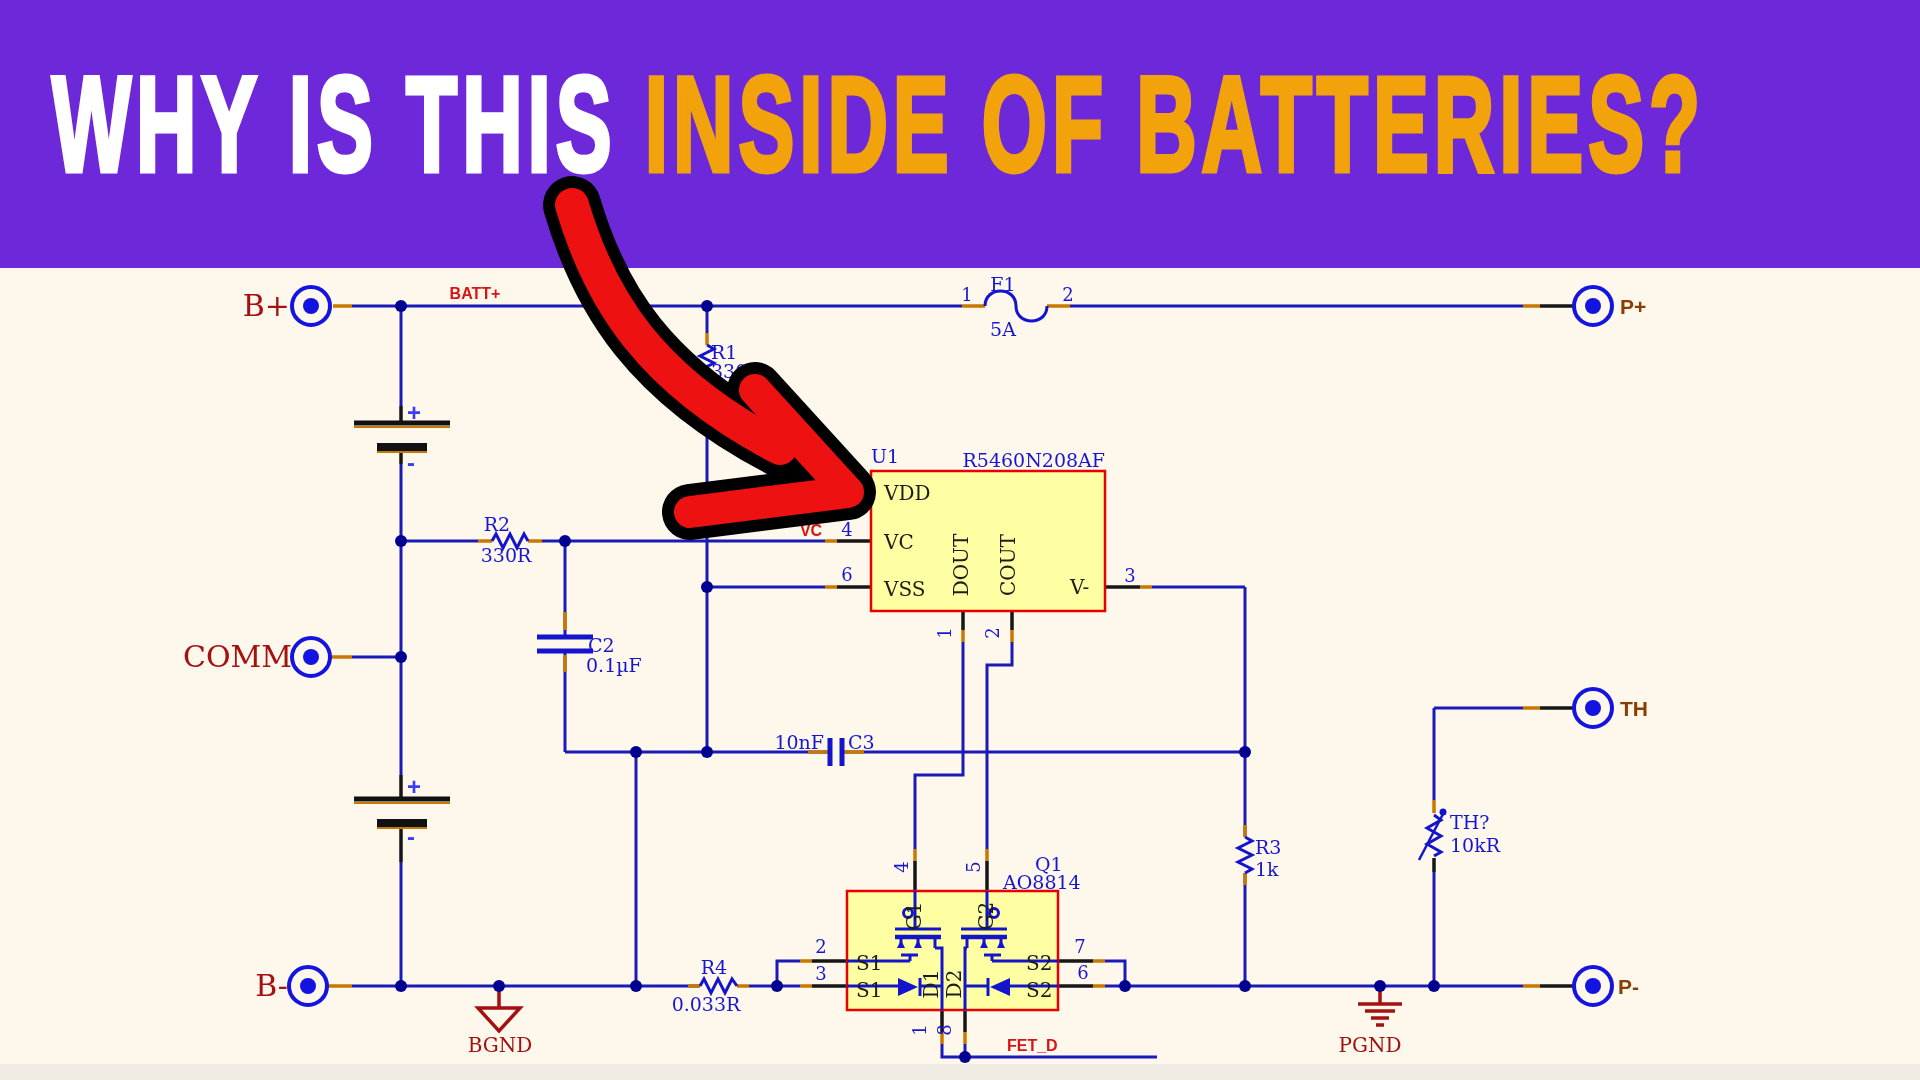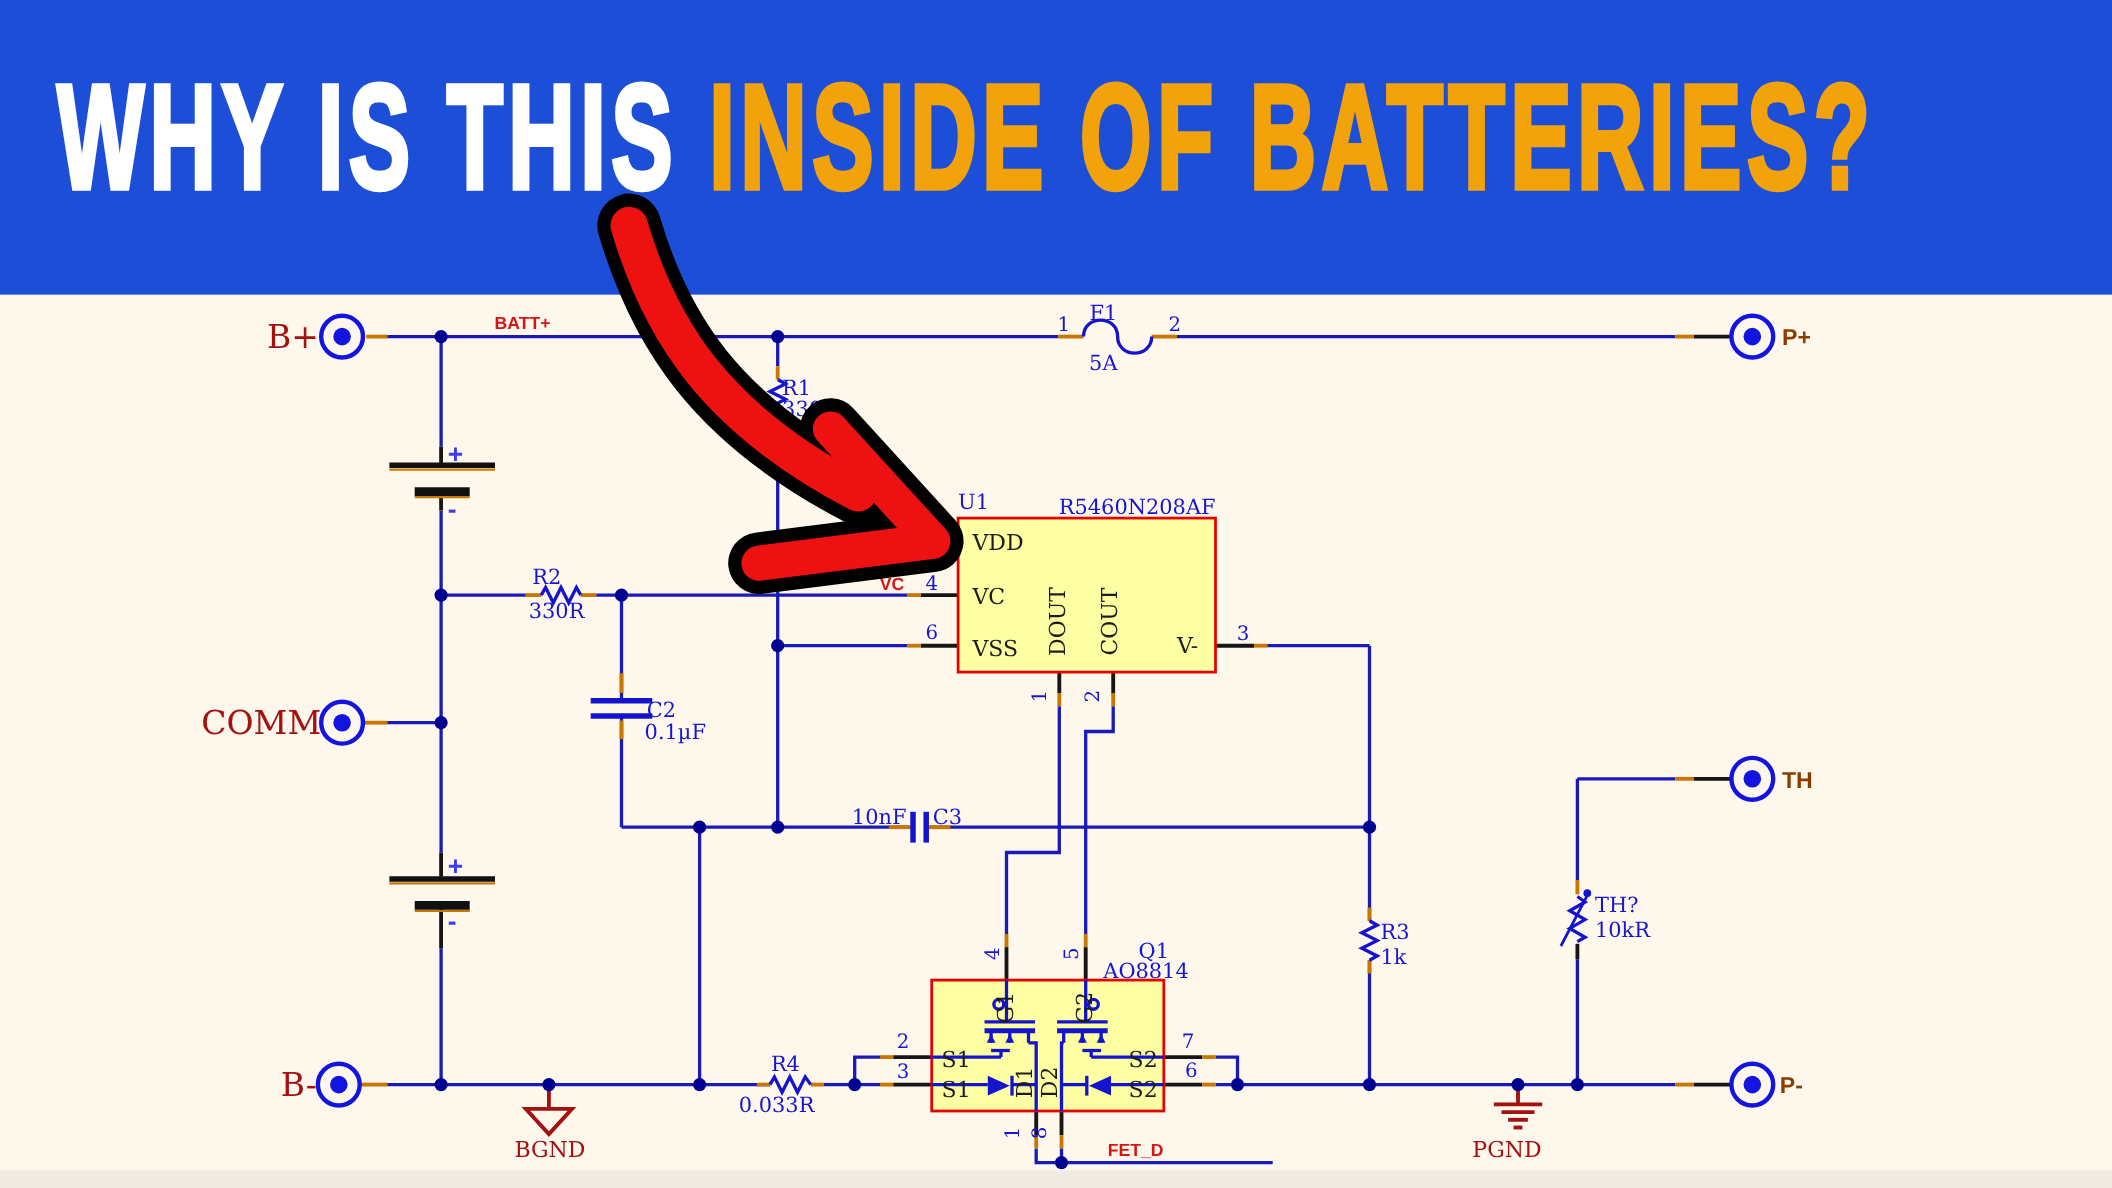--- a/index.html
+++ b/index.html
@@ -1,17 +1,17 @@
 <!DOCTYPE html>
 <html><head>
 <meta charset="utf-8">
 <style>
   html,body{margin:0;padding:0;background:#222;}
   .stage{position:relative;width:1920px;height:1080px;overflow:hidden;background:#FDF7EC;font-family:"Liberation Sans",sans-serif;}
-  .banner{position:absolute;left:0;top:0;width:1920px;height:268px;background:#1d4ed8;}
+  .banner{position:absolute;left:0;top:0;width:1920px;height:268px;background:#6d28d9;}
   .title{position:absolute;left:52px;top:57px;white-space:nowrap;font-weight:bold;
          font-size:135px;line-height:1;letter-spacing:8px;
          transform:scaleX(0.62);transform-origin:left top;
          font-family:"Liberation Sans",sans-serif;
          -webkit-text-stroke:5px currentColor;color:#fff;}
   .title .orange{color:#F2A20A;-webkit-text-stroke:5px #F2A20A;}
   svg{position:absolute;left:0;top:0;}
   text{font-family:"DejaVu Serif","Liberation Serif",serif;}
   .t-blue{fill:#1616d0;font-size:19px;}
   .t-num{fill:#1616d0;font-size:18px;}

